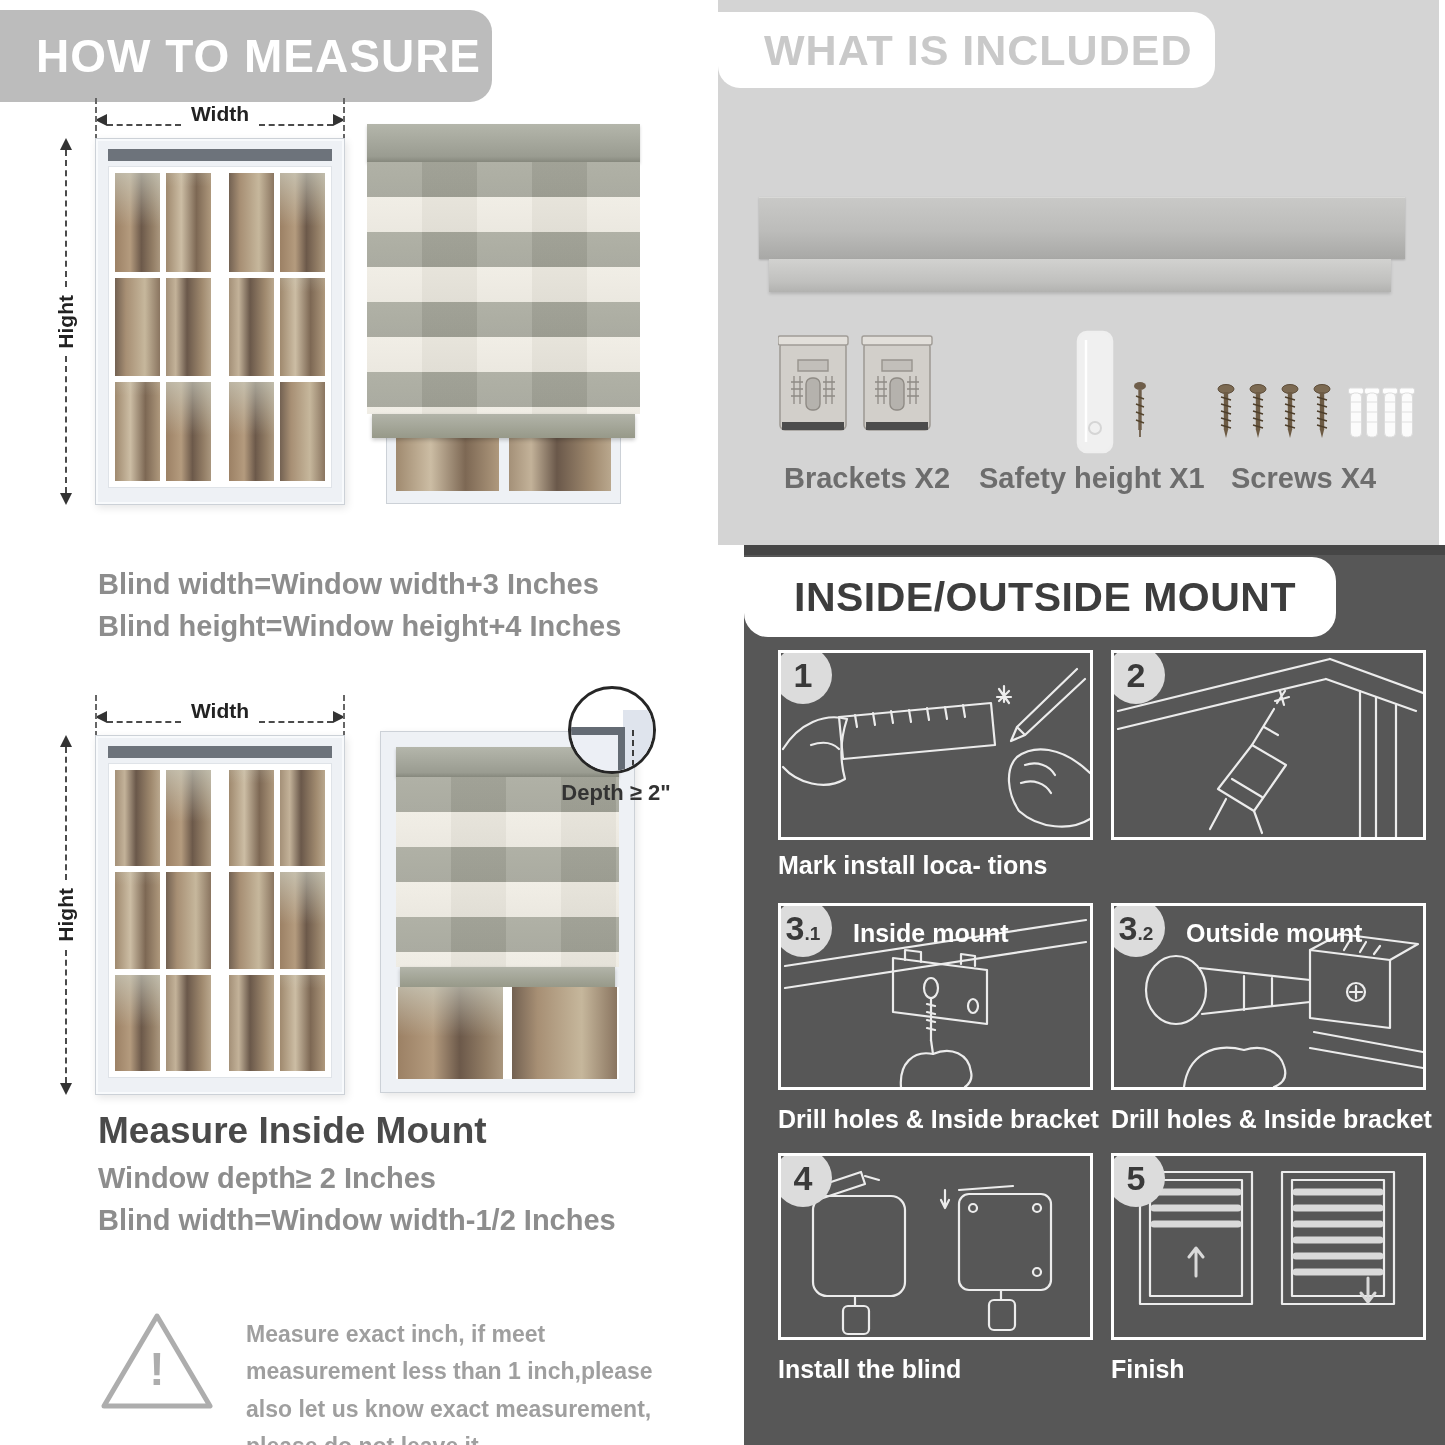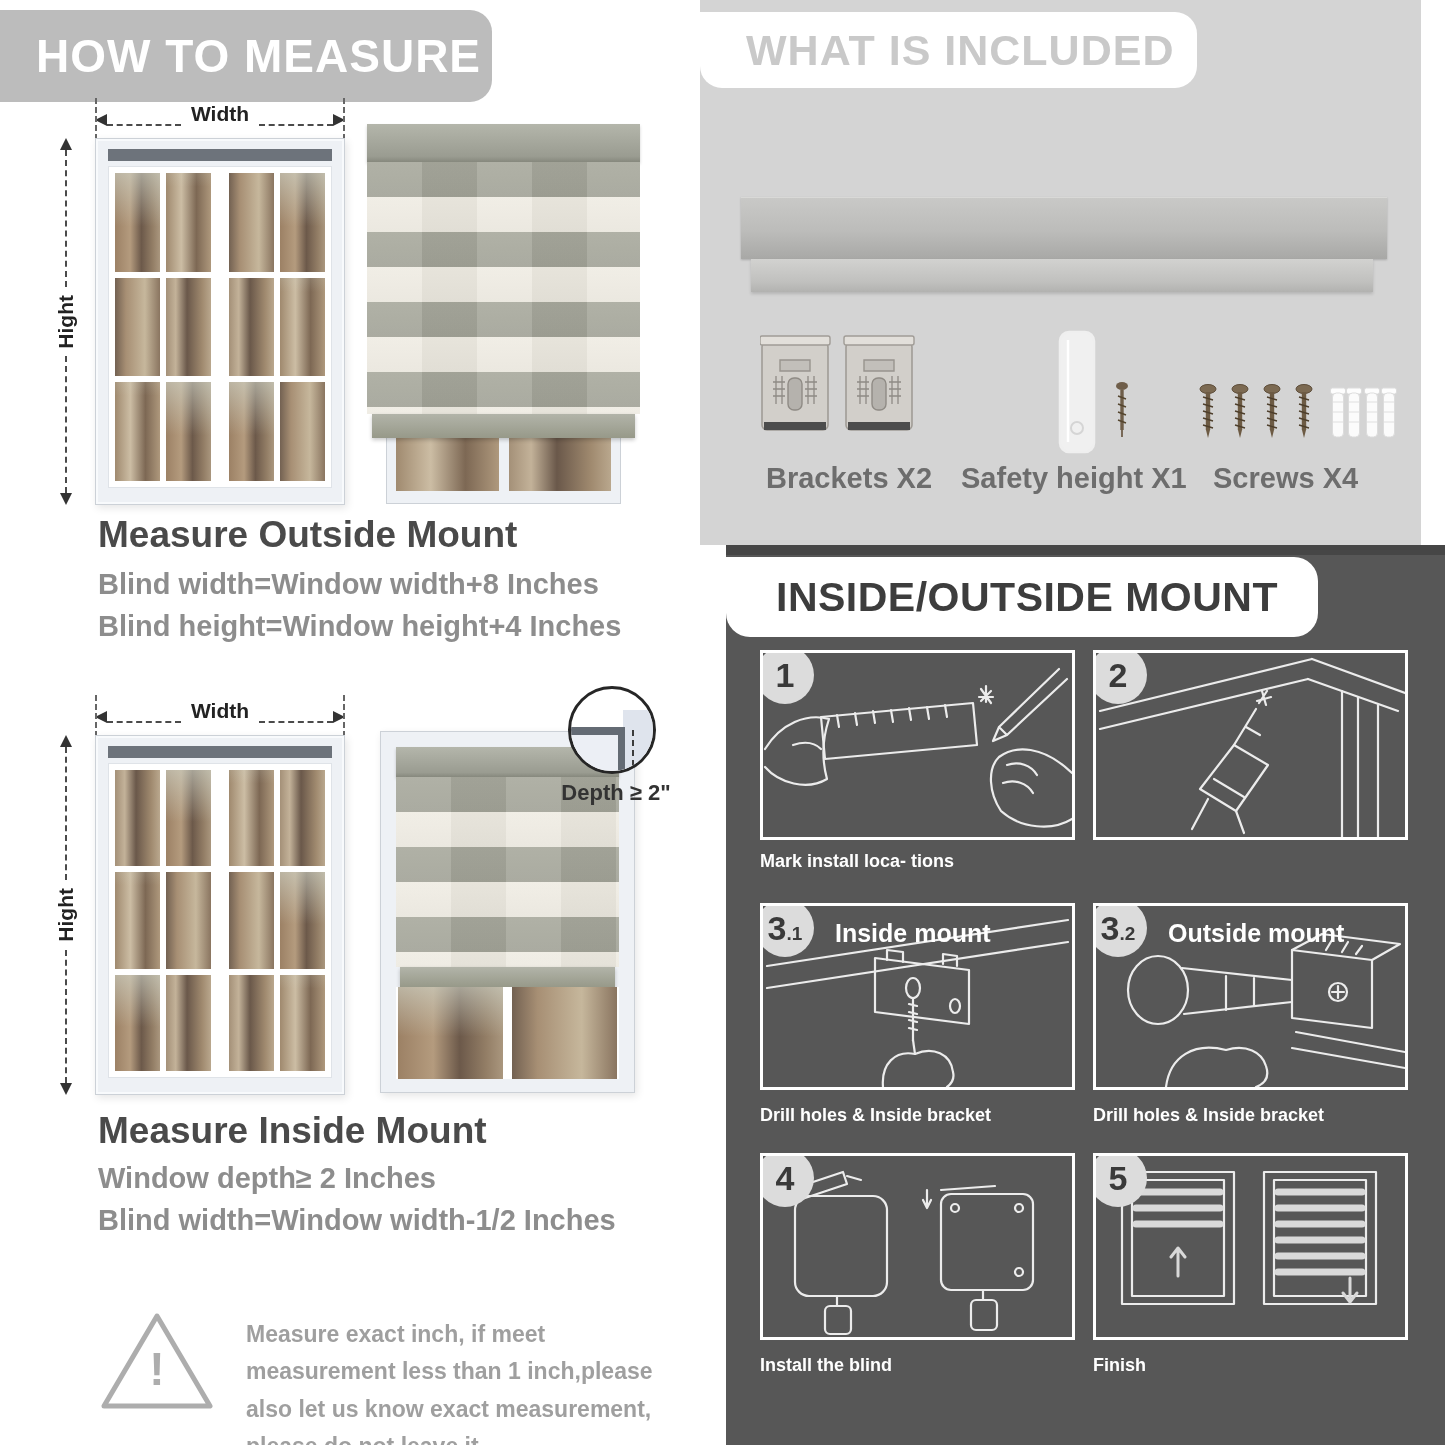--- a/index.html
+++ b/index.html
@@ -80,21 +80,21 @@
   .dc-dash { position:absolute; left:74%; top:50%; height:44%; border-left:2px dashed #3c3c3c; }
   .depth-label { position:absolute; font-size:22px; font-weight:bold; color:#333; white-space:nowrap; }
 
   
   .warn-icon { position:absolute; }
   .warn-excl { position:absolute; left:0; right:0; top:32px; text-align:center;
     font-size:46px; font-weight:bold; color:#adadad; }
   .warn-text { position:absolute; font-size:23px; font-weight:bold; color:#9f9f9f; line-height:1.62; }
 
   
-  .right-col { position:absolute; left:700px; top:0; width:622px; height:1445px; }
+  .right-col { position:absolute; left:718px; top:0; width:622px; height:1445px; }
   .included { position:absolute; left:0; top:0; width:721px; height:545px; background:#d4d4d4; }
   .inc-banner { position:absolute; left:0; top:12px; width:497px; height:76px; background:#fff;
     border-radius:0 22px 22px 22px; display:flex; align-items:center; padding-left:46px;
     color:#c9c9c9; font-size:43px; font-weight:bold; letter-spacing:1px; }
   .inc-product { position:absolute; left:0; top:140px; width:100%; text-align:center;
     font-size:31px; font-weight:bold; color:#6d6d6d; }
   .rail-main { position:absolute; left:41px; top:197px; width:646px; height:62px;
     background:linear-gradient(180deg,#c9c9c7 0%,#bcbcba 55%,#a8a8a6 100%);
     box-shadow:inset 0 1px 0 #d9d9d7, 0 1px 2px rgba(0,0,0,.2); }
   .rail-low { position:absolute; left:51px; top:259px; width:622px; height:33px;
@@ -108,21 +108,21 @@
     border-radius:0 24px 24px 24px; display:flex; align-items:center; padding-left:50px;
     color:#3d3d3d; font-size:41px; font-weight:bold; letter-spacing:.5px; }
 
   .panel { position:absolute; width:315px; border:3px solid #ffffff; overflow:hidden; }
   .panel svg { position:absolute; inset:0; width:100%; height:100%; }
   .badge { position:absolute; left:-7px; top:-7px; width:58px; height:58px; border-radius:50%;
     background:#dcdcdc; color:#3a3a3a; display:flex; align-items:center; justify-content:center;
     font-weight:bold; font-size:34px; }
   .badge-sub { font-size:19px; margin-top:12px; }
   .plabel { position:absolute; left:72px; top:13px; color:#fff; font-weight:bold; font-size:25px; }
-  .caption { position:absolute; color:#fff; font-weight:bold; font-size:18px; white-space:nowrap; }
+  .caption { position:absolute; color:#fff; font-weight:bold; font-size:25px; white-space:nowrap; }
 
   .art { stroke:#ececec; stroke-width:2.2; fill:none; stroke-linecap:round; stroke-linejoin:round; }
   .art-soft { stroke:#d9d9d9; fill:none; stroke-linecap:round; stroke-linejoin:round; }
 </style>
 </head>
 <body>
 
 <div class="page">
 
   <div class="left-col">
@@ -175,22 +175,21 @@
         <div class="mull"></div>
         <div class="pane photo pd"></div>
       </div>
       <div class="z-stack">
         <div class="z-rail-top"></div>
         <div class="z-fabric zebra"></div>
         <div class="z-rail-bot"></div>
       </div>
     </div>
 
-    <div class="sec-heading" style="left:98px; top:514px;">Measure Outside Mount</div>
-    <div class="sec-line" style="left:98px; top:568px;">Blind width=Window width+8 Inches</div>
+    <div class="sec-line" style="left:98px; top:568px;">Blind width=Window width+3 Inches</div>
     <div class="sec-line" style="left:98px; top:610px;">Blind height=Window height+4 Inches</div>
 
     <div class="harrow" style="left:95px; top:703px; width:250px;">
       <span class="tri l"></span>
       <span class="dash"></span>
       <span class="alabel">Width</span>
       <span class="dash"></span>
       <span class="tri r"></span>
     </div>
 

